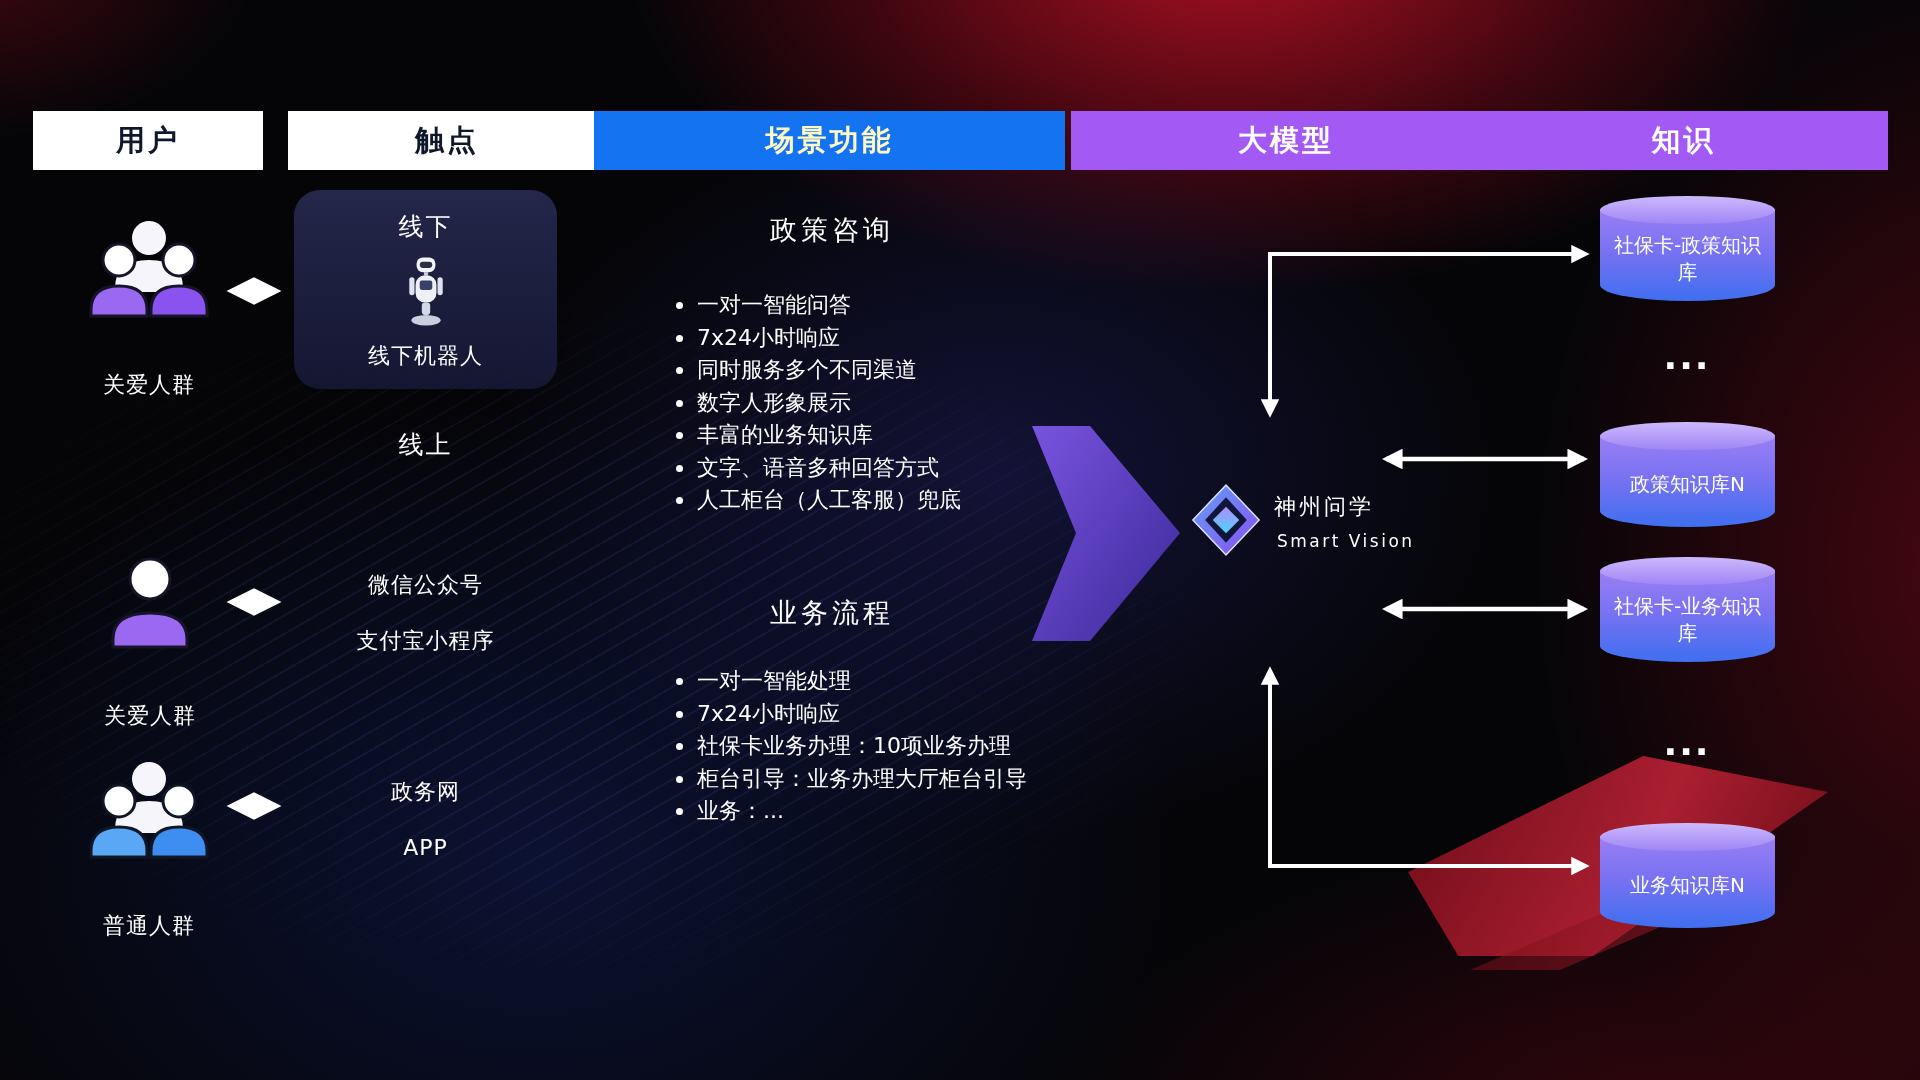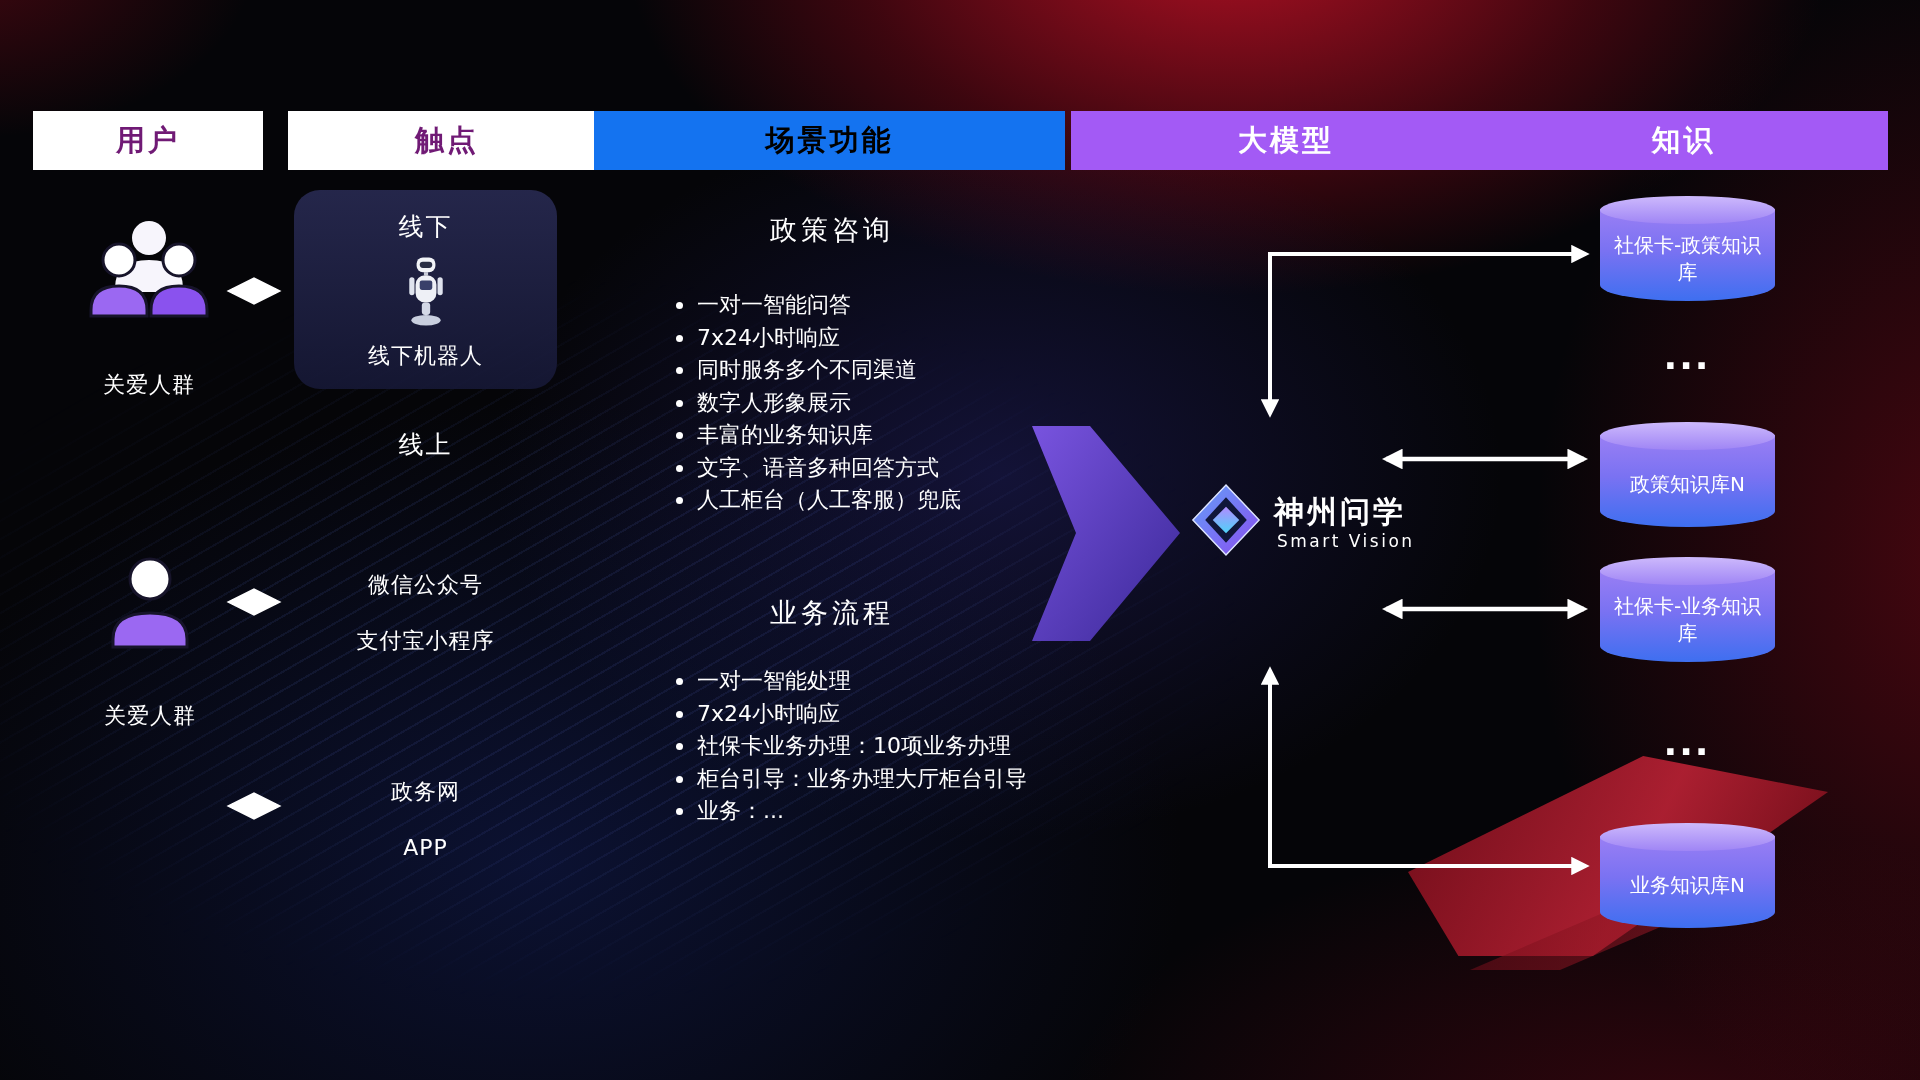--- a/index.html
+++ b/index.html
@@ -30,22 +30,22 @@
     background:linear-gradient(115deg,#8c0f1e,#d0253a 55%,#7a0c18);
     clip-path:polygon(0 58%, 56% 0, 100% 18%, 44% 100%, 12% 100%); }
   .chev-b { left:1470px; top:880px; width:300px; height:90px; opacity:.55;
     background:linear-gradient(115deg,#6e0c18,#b31f2e);
     clip-path:polygon(0 100%, 70% 0, 100% 0, 30% 100%); }
 
   
   .hdr { position:absolute; top:111px; height:59px; z-index:2;
     display:flex; align-items:center; justify-content:center;
     font-size:29px; font-weight:bold; letter-spacing:3px; }
-  .hdr-white { background:#ffffff; color:#701a75; }
-  .hdr-blue  { background:#1473f0; color:#000000; }
+  .hdr-white { background:#ffffff; color:#0f172a; }
+  .hdr-blue  { background:#1473f0; color:#fef9c3; }
   .hdr-purple{ background:#a35af5; color:#fff; }
 
   
   .user-block { position:absolute; z-index:2; display:flex; flex-direction:column; align-items:center;gap:44px; }
   .user-label { font-size:22px; letter-spacing:1px; margin-top:8px; white-space:nowrap; }
 
   
   .offline-box { position:absolute; left:294px; top:190px; width:263px; height:199px; z-index:2;
     border-radius:26px; background:linear-gradient(180deg, rgba(42,44,86,.85), rgba(22,24,54,.9));
     display:flex; flex-direction:column; align-items:center; justify-content:space-between;
@@ -62,21 +62,21 @@
   .scene-list { position:absolute; left:676px; z-index:2; list-style:none; }
   .scene-list li { display:flex; align-items:flex-start; height:32.5px; font-size:22px; }
   .scene-list .dot { width:7px; height:7px; border-radius:50%; background:#fff; margin:12px 14px 0 0; flex:0 0 auto; }
   .scene-list .li-text { white-space:nowrap; }
 
   
   .big-arrow { position:absolute; left:1032px; top:426px; z-index:2; }
 
   
   .brand-icon { position:absolute; left:1190px; top:482px; z-index:2; }
-  .brand-name { position:absolute; left:1274px; top:492px; z-index:2; font-size:30px; font-weight:bold; letter-spacing:3px; white-space:nowrap; }
+  .brand-name { position:absolute; left:1274px; top:492px; z-index:2; font-size:22px; font-weight:normal; letter-spacing:3px; white-space:nowrap; }
   .brand-sub  { position:absolute; left:1277px; top:531px; z-index:2; font-size:17px; letter-spacing:2.5px; white-space:nowrap; }
 
   
   .cyl { position:absolute; left:1600px; width:175px; height:105px; z-index:2; }
   .cyl-body { position:absolute; left:0; right:0; top:13px; bottom:0;
     background:linear-gradient(180deg,#9a7ff4 0%, #7a72f2 45%, #3e6ff0 100%);
     border-radius:0 0 88px 88px / 0 0 16px 16px; }
   .cyl-top { position:absolute; left:0; right:0; top:0; height:28px; border-radius:50%;
     background:linear-gradient(180deg,#cdb9fc,#9f85f5); }
   .cyl-label { position:absolute; left:8px; right:8px; top:26px; bottom:6px;
@@ -127,20 +127,31 @@
   </div>
 
   <div class="user-block" style="left:104px; top:553px;">
     <svg width="90" height="96" viewBox="0 0 90 96">
       <circle cx="45" cy="26" r="20" fill="#ffffff" stroke="#17142a" stroke-width="3"></circle>
       <path d="M8 94 v-8 q0 -26 37 -26 q37 0 37 26 v8 z" fill="#9b68f2" stroke="#17142a" stroke-width="3"></path>
     </svg>
     <div class="user-label">关爱人群</div>
   </div>
 
+  <div class="user-block" style="left:84px; top:755px;">
+    <svg width="130" height="104" viewBox="0 0 128 104">
+      <circle cx="64" cy="24" r="17" fill="#f7f5fc"></circle>
+      <path d="M30 74 q0 -28 34 -28 q34 0 34 28 l0 4 -68 0 z" fill="#f7f5fc"></path>
+      <circle cx="34" cy="46" r="16" fill="#ffffff" stroke="#101626" stroke-width="3"></circle>
+      <path d="M6 102 v-6 q0 -24 28 -24 q28 0 28 24 v6 z" fill="#5aa7f5" stroke="#101626" stroke-width="3"></path>
+      <circle cx="94" cy="46" r="16" fill="#ffffff" stroke="#101626" stroke-width="3"></circle>
+      <path d="M66 102 v-6 q0 -24 28 -24 q28 0 28 24 v6 z" fill="#3d8ef0" stroke="#101626" stroke-width="3"></path>
+    </svg>
+    <div class="user-label">普通人群</div>
+  </div>
 
   <div class="offline-box">
     <div class="offline-title">线下</div>
     <svg width="46" height="74" viewBox="0 0 44 70">
       <rect x="13" y="2" width="18" height="14" rx="6" fill="#f2f4f8"></rect>
       <rect x="16" y="6" width="12" height="6" rx="3" fill="#2a2f45"></rect>
       <rect x="20" y="16" width="4" height="3" fill="#c8ccd8"></rect>
       <rect x="12" y="19" width="20" height="26" rx="9" fill="#eef0f6"></rect>
       <rect x="16" y="24" width="12" height="9" rx="2" fill="#39406a"></rect>
       <rect x="6" y="21" width="5" height="17" rx="2.5" fill="#dfe3ee"></rect>

